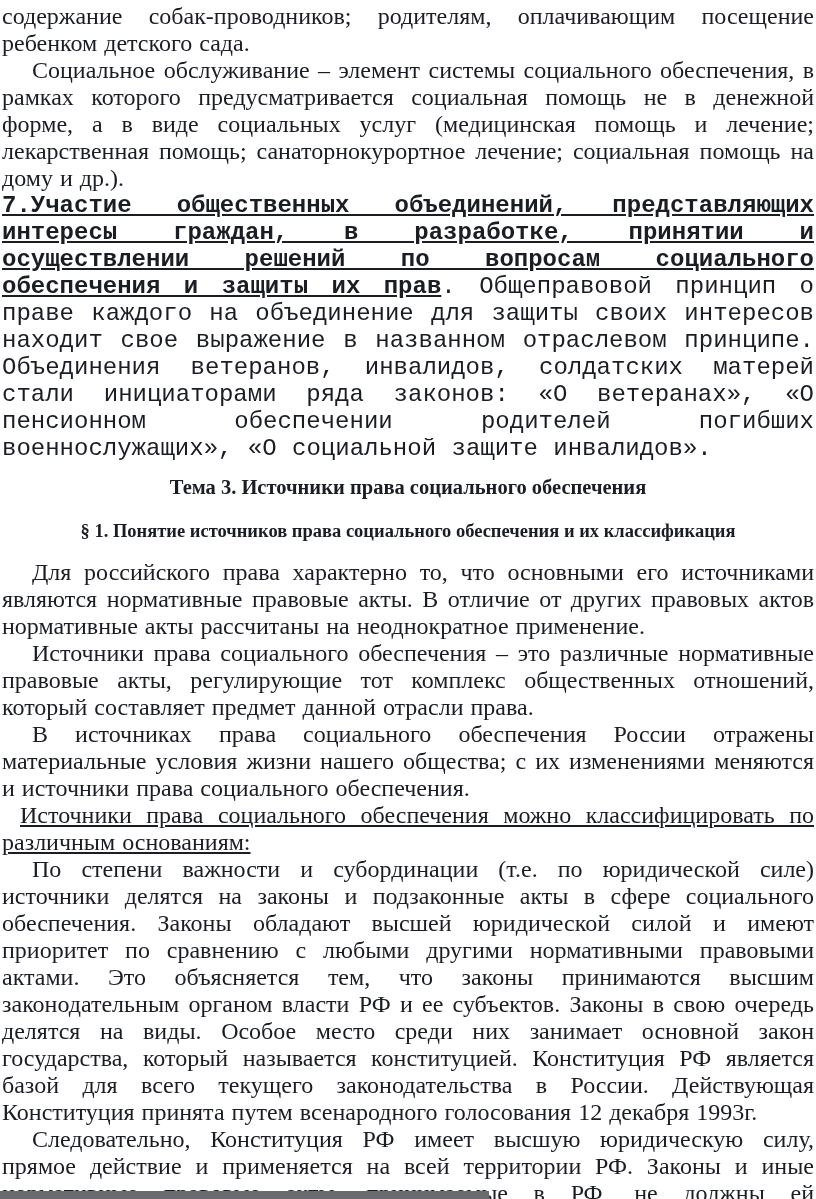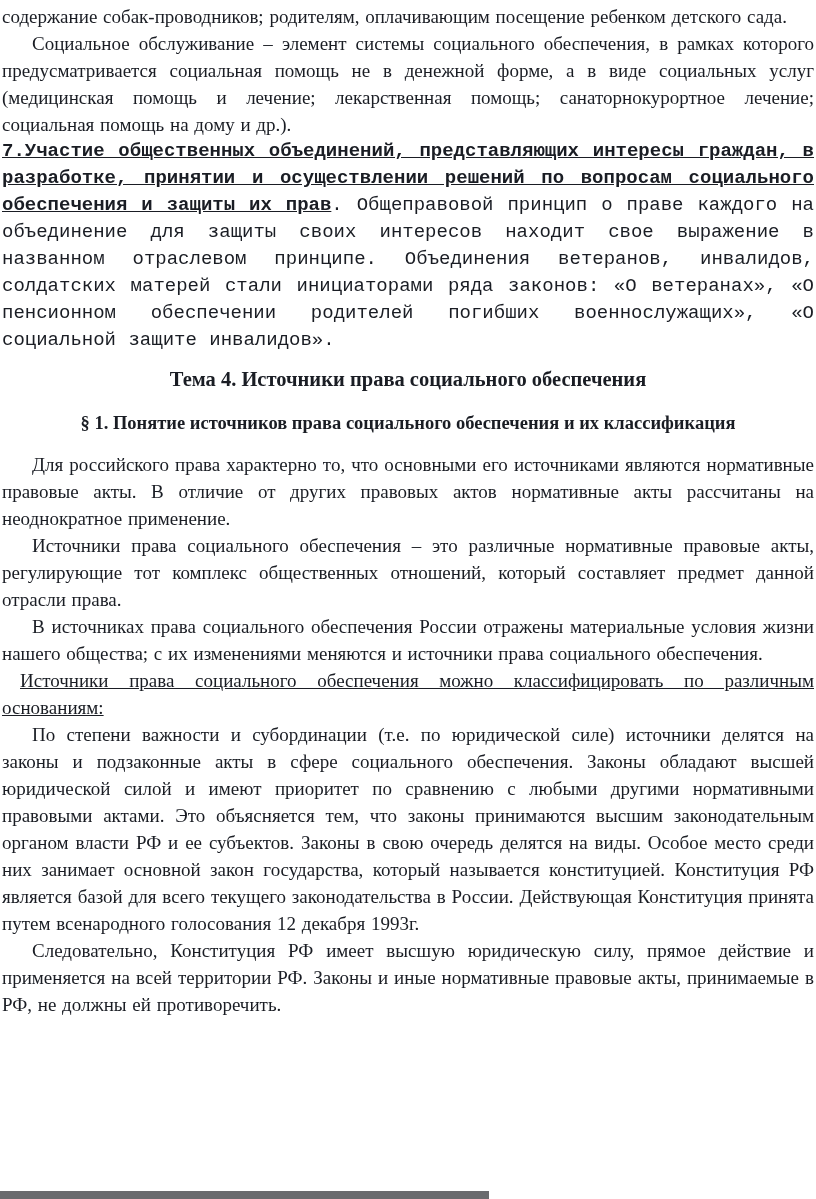--- a/index.html
+++ b/index.html
@@ -13,21 +13,21 @@
     position: relative;
     overflow: hidden;
     font-family: "Liberation Serif", serif;
     color: #1a1d24;
   }
   .page {
     padding: 3px 2px 0 2px;
   }
   p.para {
     margin: 0;
-    font-size: 19px;
+    font-size: 24px;
     line-height: 27px;
     text-align: justify;
     word-spacing: 1px;
   }
   .indent { text-indent: 30px; }
   .indent-sm { text-indent: 18px; }
   .gap-top { margin-top: 22px; font-family: Liberation Mono, monospace; }
   .bold { font-weight: normal; }
   .underline { text-decoration: underline; }
   .bold-underline { font-weight: bold; text-decoration: underline; }
@@ -58,21 +58,21 @@
 <body>
 
 <div class="page">
 
   <p class="para"><span>содержание собак-проводников; родителям, оплачивающим посещение ребенком детского сада.</span></p>
 
   <p class="para indent"><span>Социальное обслуживание – элемент системы социального обеспечения, в рамках которого предусматривается социальная помощь не в денежной форме, а в виде социальных услуг (медицинская помощь и лечение; лекарственная помощь; санаторнокурортное лечение; социальная помощь на дому и др.).</span></p>
 
   <p class="para gap-top"><span class="bold-underline">7.Участие общественных объединений, представляющих интересы граждан, в разработке, принятии и осуществлении решений по вопросам социального обеспечения и защиты их прав</span><span>. Общеправовой принцип о праве каждого на объединение для защиты своих интересов находит свое выражение в названном отраслевом принципе. Объединения ветеранов, инвалидов, солдатских матерей стали инициаторами ряда законов: «О ветеранах», «О пенсионном обеспечении родителей погибших военнослужащих», «О социальной защите инвалидов».</span></p>
 
-  <h1 class="heading"><span>Тема 4. Источники права социального обеспечения</span></h1>
+  <h1 class="heading"><span>Тема 3. Источники права социального обеспечения</span></h1>
 
   <h2 class="subheading"><span>§ 1. Понятие источников права социального обеспечения и их классификация</span></h2>
 
 
   <p class="para indent"><span>Для российского права характерно то, что основными его источниками являются нормативные правовые акты. В отличие от других правовых актов нормативные акты рассчитаны на неоднократное применение.</span></p>
 
   <p class="para indent"><span class="bold">Источники права социального обеспечения</span><span> – это различные нормативные правовые акты, регулирующие тот комплекс общественных отношений, который составляет предмет данной отрасли права.</span></p>
 
   <p class="para indent"><span>В источниках права социального обеспечения России отражены материальные условия жизни нашего общества; с их изменениями меняются и источники права социального обеспечения.</span></p>
 

